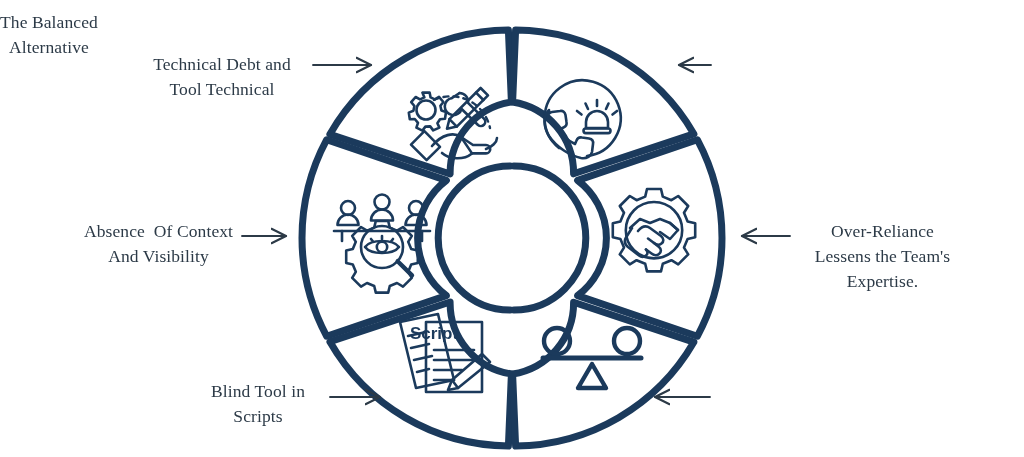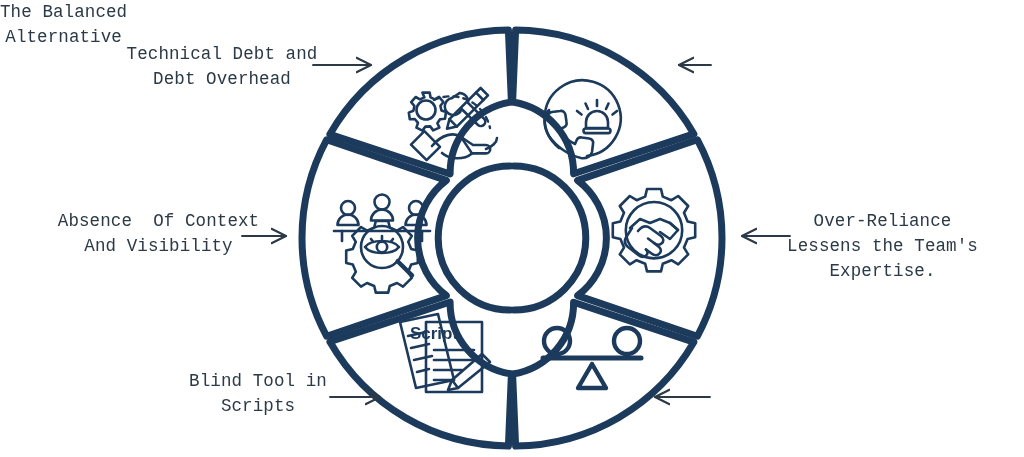--- a/index.html
+++ b/index.html
@@ -23,25 +23,26 @@
   #diagram {
     position: absolute;
     left: 0;
     top: 0;
     width: 1024px;
     height: 457px;
   }
   .label {
     position: absolute;
     color: #2c3a47;
-    font-family: Liberation Mono, monospace;
+    font-family: Liberation Serif, serif;
     font-size: 17.5px;
     line-height: 1.42;
     letter-spacing: 0.1px;
     white-space: pre;
+    margin-top: 10px;
   }
   .label-left  { text-align: center; }
   .label-right { text-align: center; }
 
   
   #label-technical-debt      { left: 72px;  top: 42px;  width: 300px; text-align: center; }
   #label-inflexibility       { left: 700px; top: 42px;  width: 300px; text-align: center; }
   #label-absence-context     { left: 36px;  top: 209px; width: 245px; text-align: center; }
   #label-over-reliance       { left: 760px; top: 209px; width: 245px; text-align: center; }
   #label-blind-trust         { left: 128px; top: 369px; width: 260px; text-align: center; }
@@ -244,21 +245,21 @@
       <line x1="313" y1="65" x2="371" y2="65" marker-end="url(#ah-r)"></line>
       <line x1="711" y1="65" x2="679" y2="65" marker-end="url(#ah-l)"></line>
       <line x1="242" y1="236" x2="286" y2="236" marker-end="url(#ah-r)"></line>
       <line x1="790" y1="236" x2="742" y2="236" marker-end="url(#ah-l)"></line>
       <line x1="330" y1="397" x2="380" y2="397" marker-end="url(#ah-r)"></line>
       <line x1="710" y1="397" x2="655" y2="397" marker-end="url(#ah-l)"></line>
     </g>
   </svg>
 
   <div class="label label-left" id="label-technical-debt">Technical Debt and
-Debt Overhead</div>
+Tool Technical</div>
 
 
   <div class="label label-left" id="label-absence-context">Absence  Of Context
 And Visibility</div>
 
   <div class="label label-right" id="label-over-reliance">Over-Reliance
 Lessens the Team's
 Expertise.</div>
 
   <div class="label label-left" id="label-blind-trust">Blind Tool in

